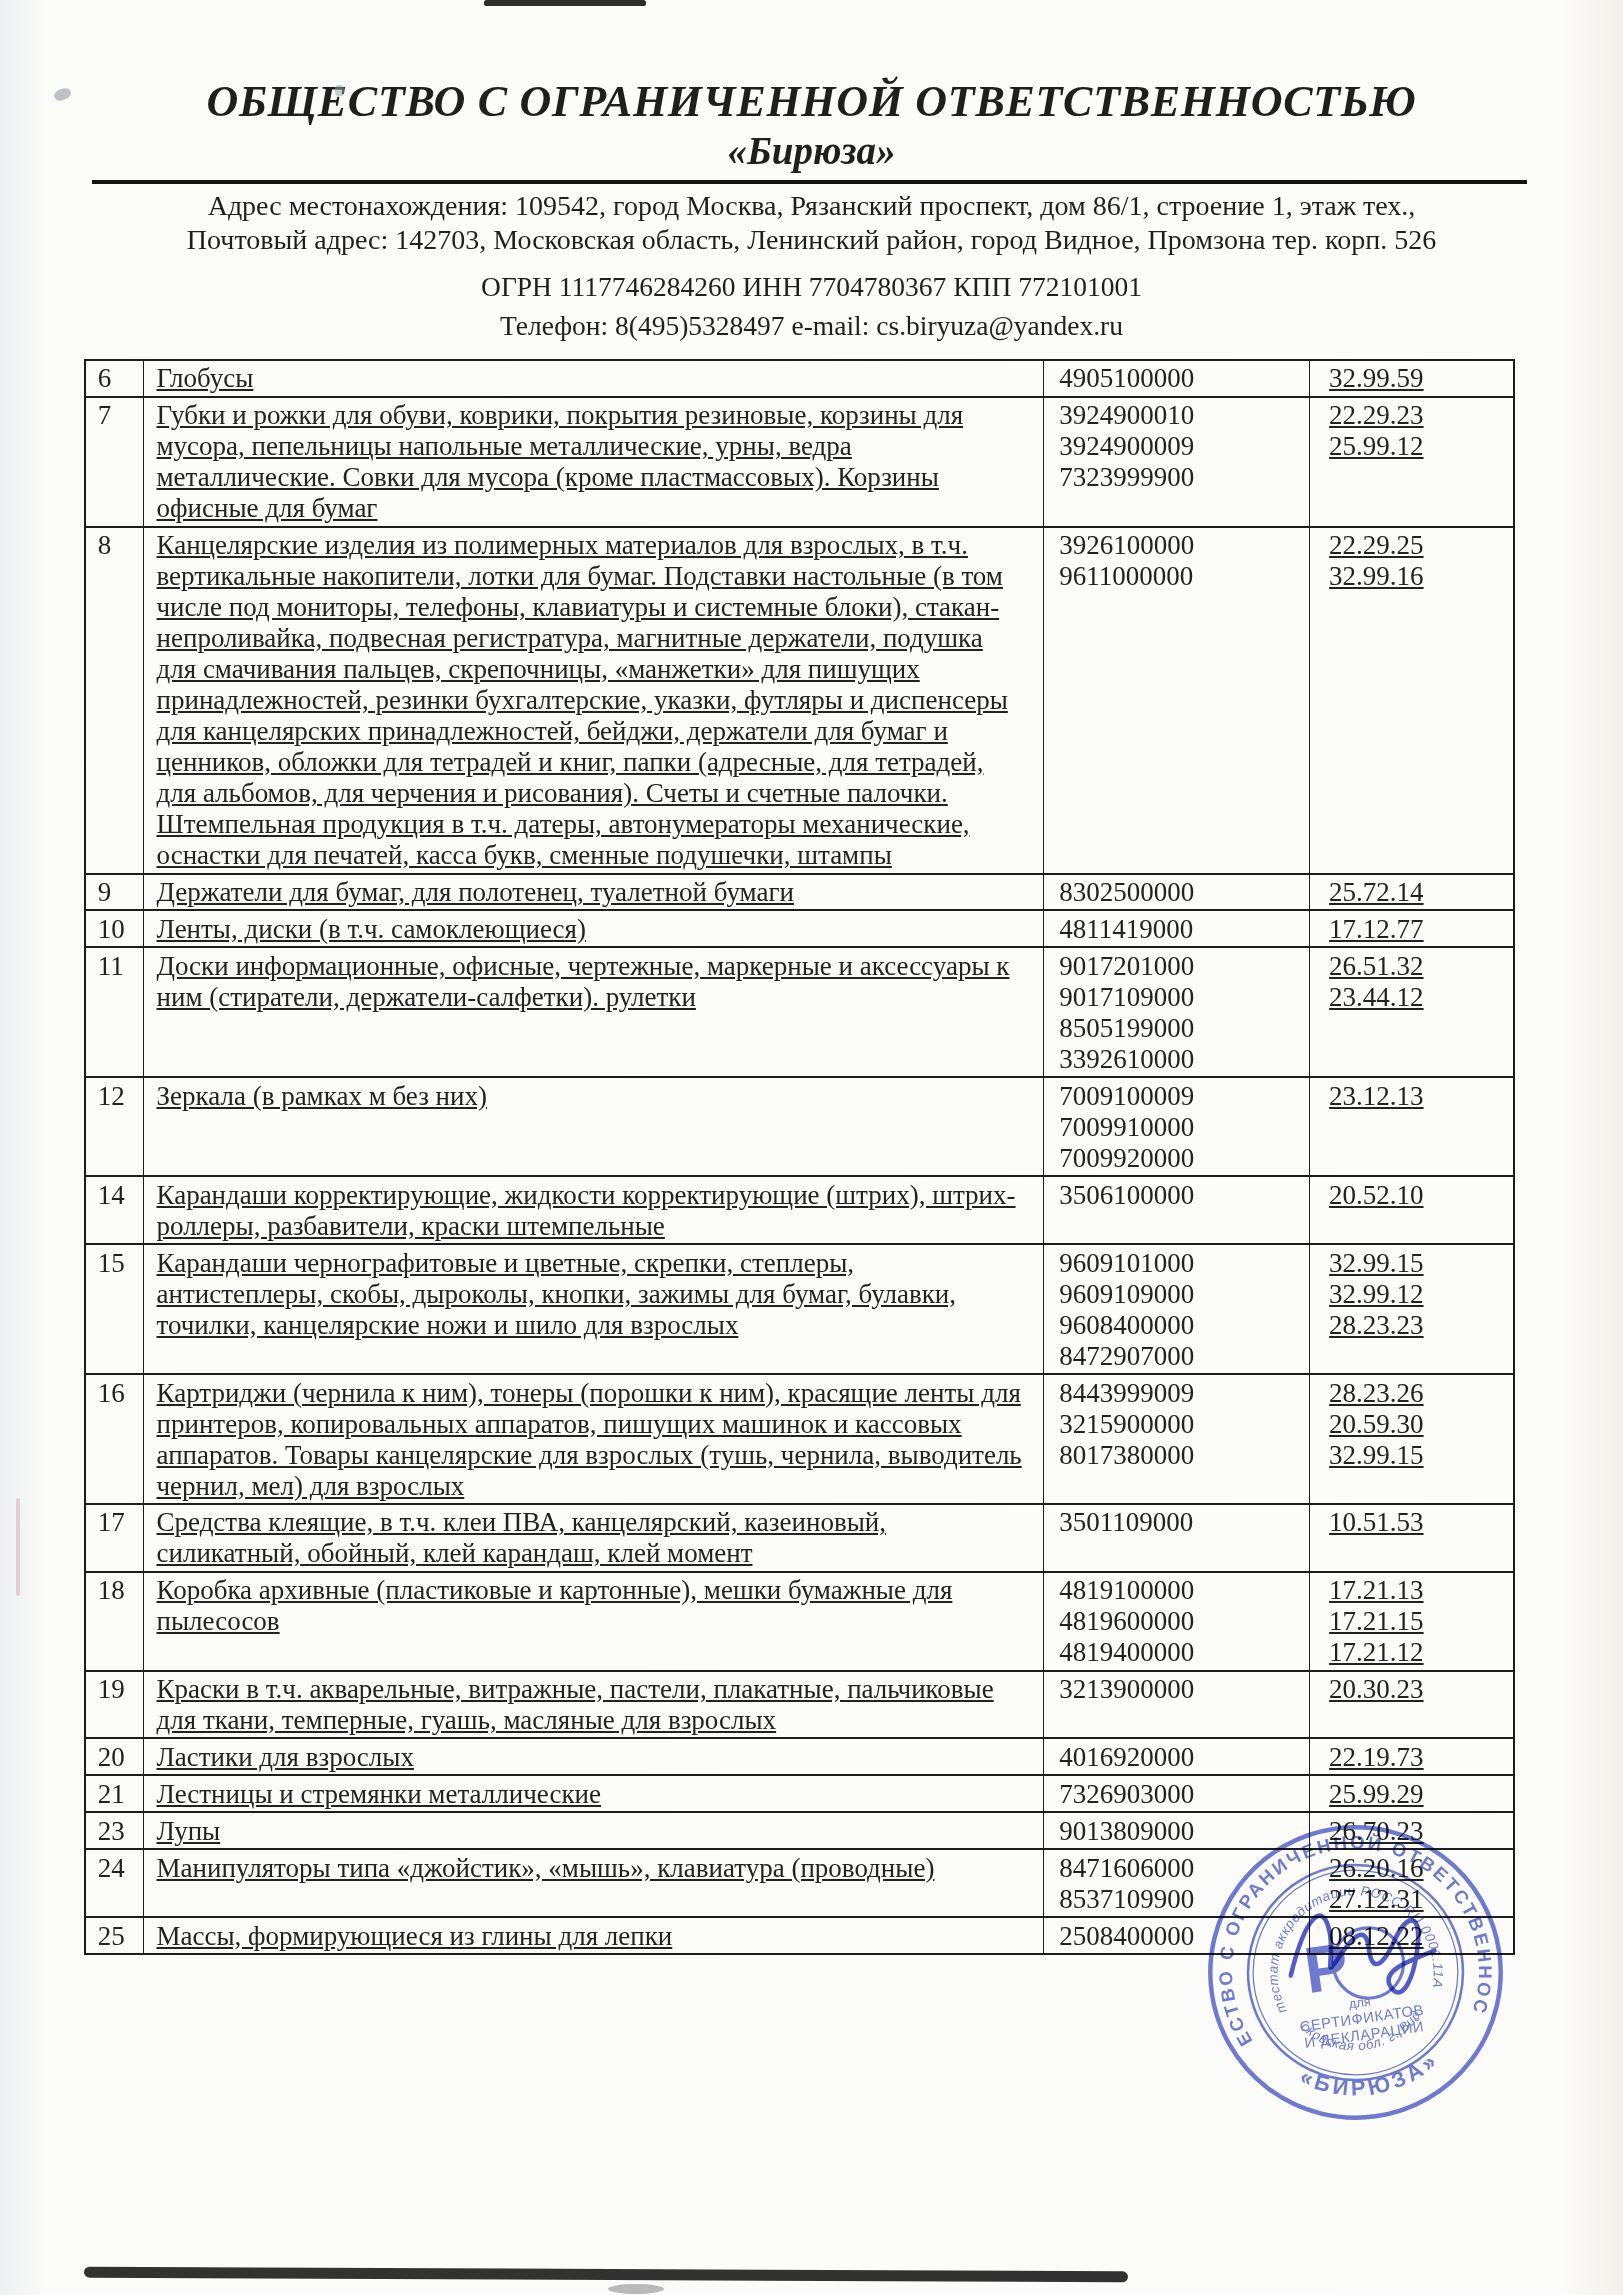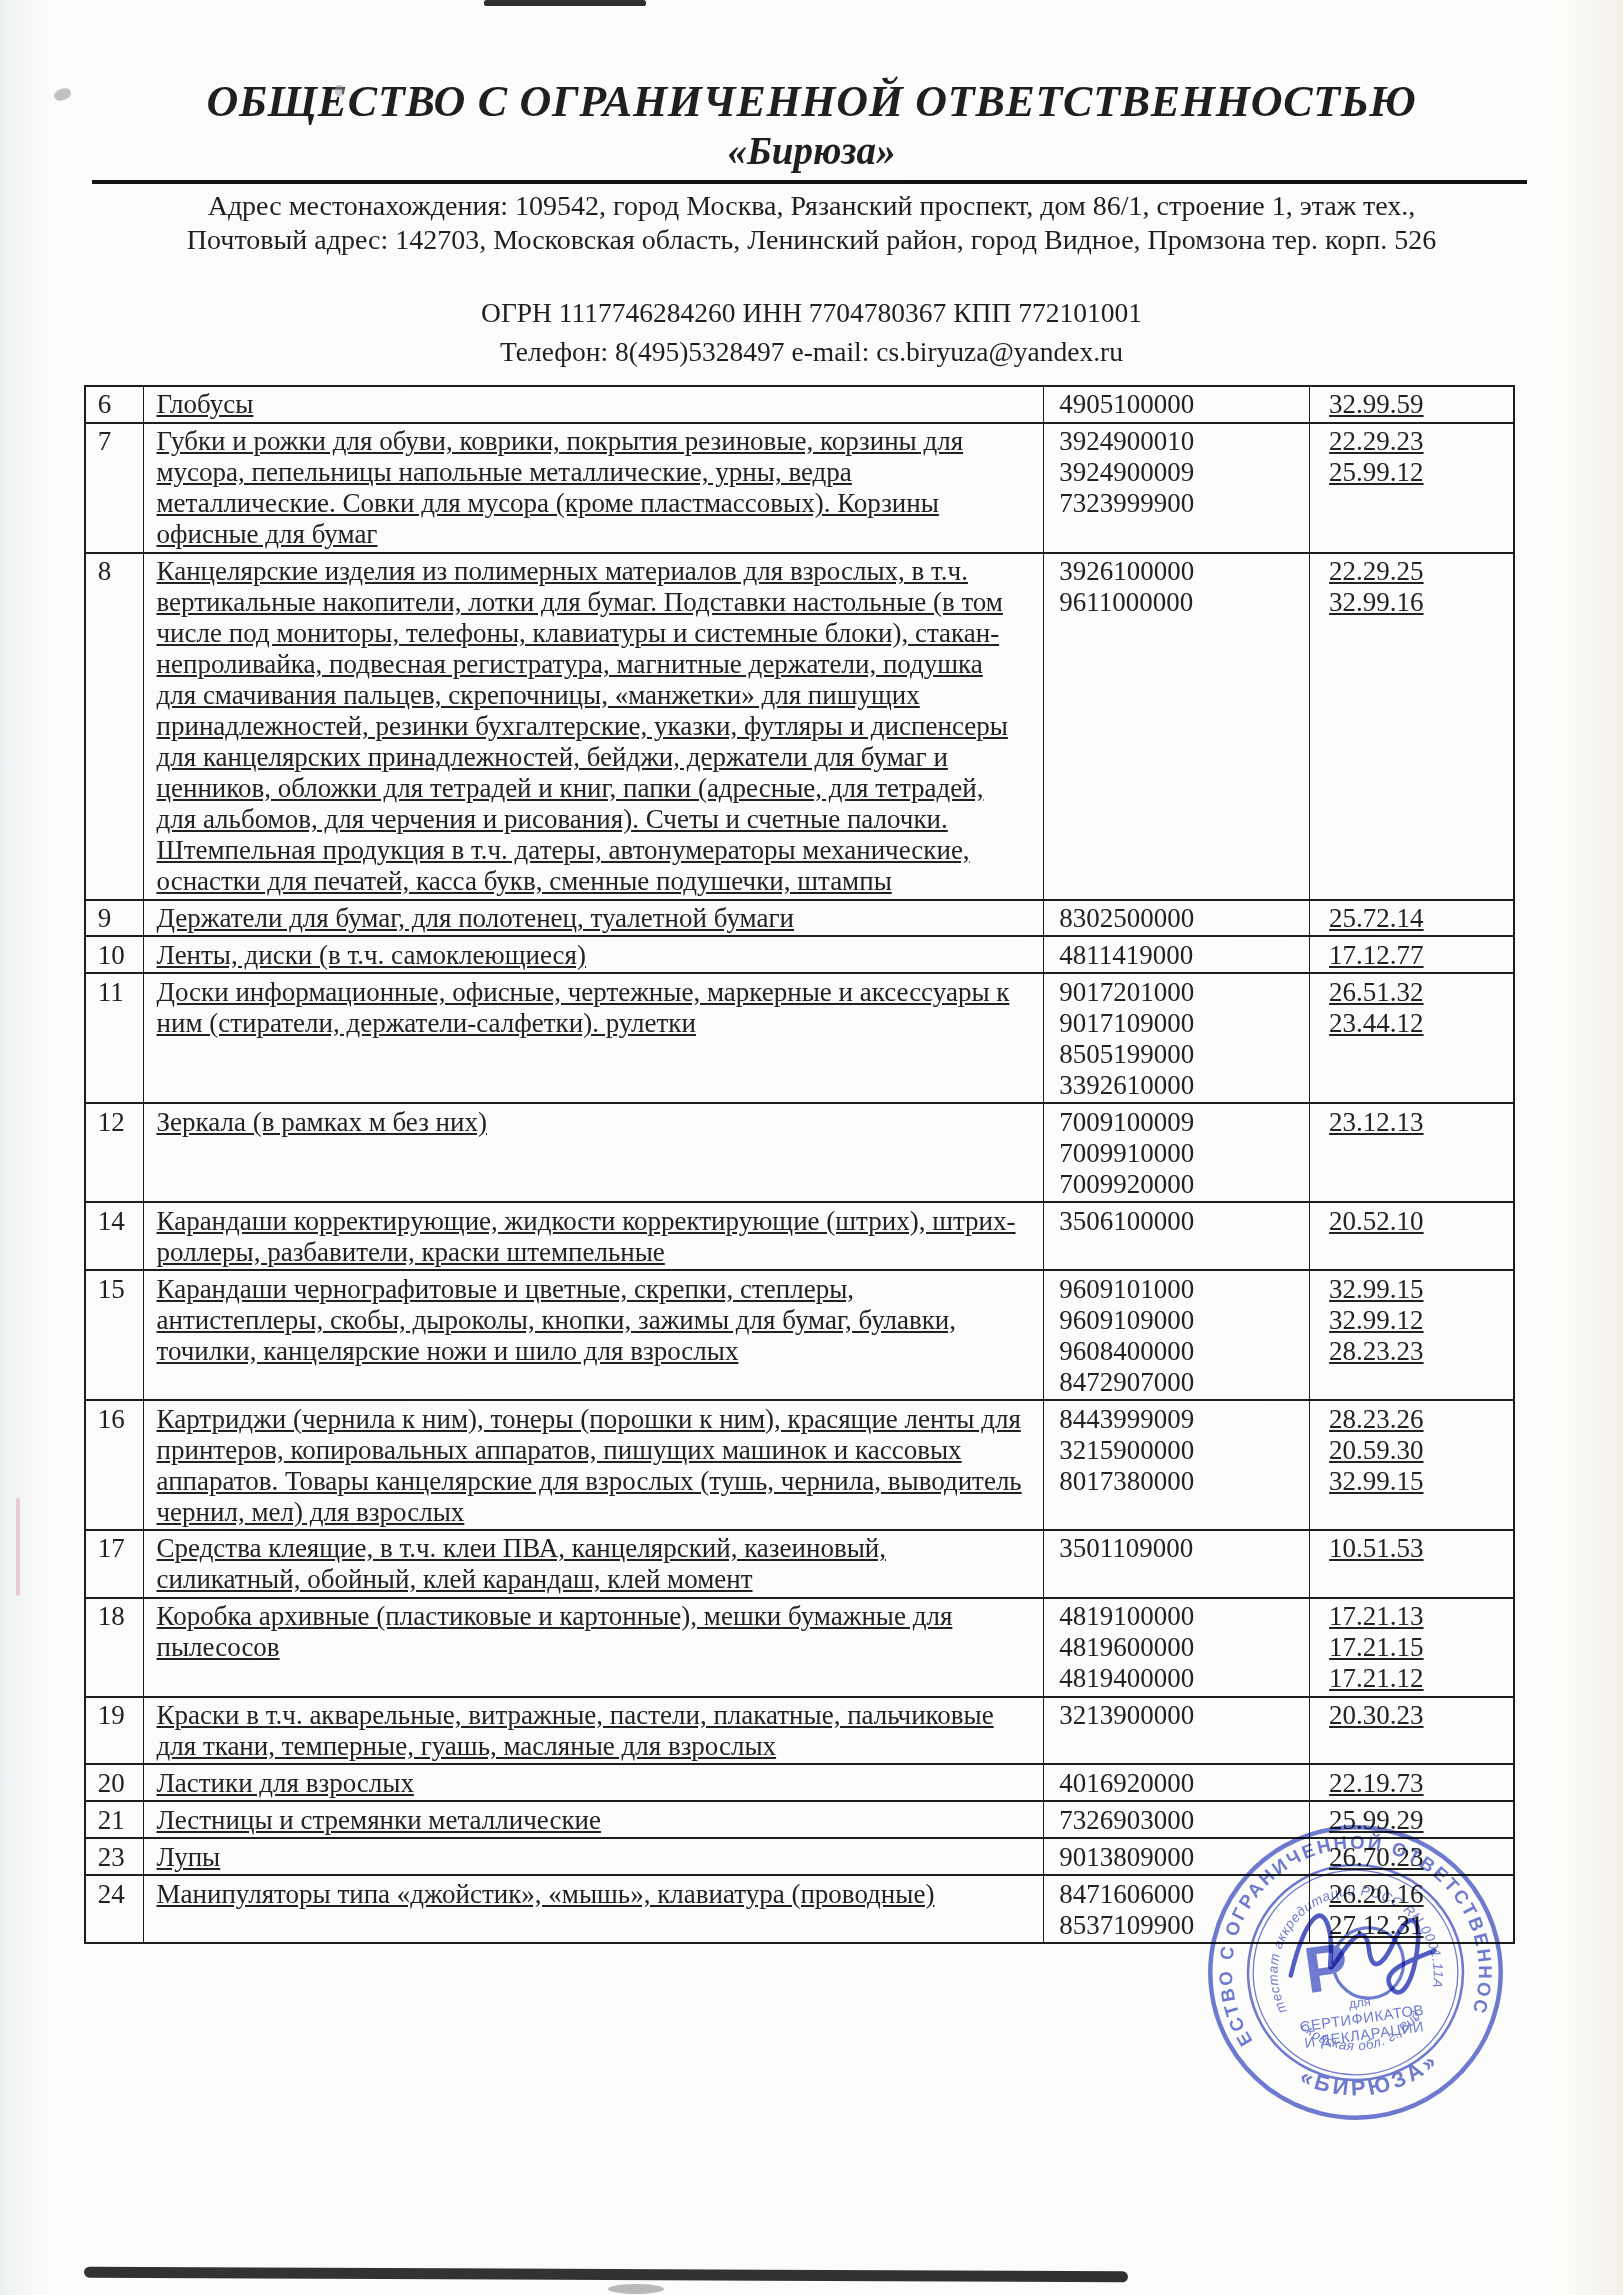--- a/index.html
+++ b/index.html
@@ -10,21 +10,21 @@
     -webkit-font-smoothing:antialiased;
   }
   .page { position:relative; width:100%; height:100%; }
 
   
   .header { text-align:center; }
   .title1 { padding-top:76px; font-size:44px; font-weight:bold; font-style:italic; letter-spacing:0.7px; white-space:nowrap; }
   .title2 { font-size:39px; font-weight:bold; font-style:italic; margin-top:1.3px; }
   .rule   { height:4.6px; background:#131313; margin:6.5px 96px 0 92px; }
   .addr   { font-size:28px; line-height:34px; margin-top:5px; }
-  .reg    { font-size:27.5px; margin-top:40px; }
+  .reg    { font-size:27.5px; margin-top:14px; }
   .contact{ font-size:27.5px; margin-top:6.5px; }
 
   
   table.products {
     border-collapse:collapse; table-layout:fixed;
     margin:17px 0 0 84px; width:1429px;
     font-size:27px; line-height:31px; color:#222;
     border:2px solid #1d1d1d;
   }
   td { border:2px solid #1d1d1d; border-left-width:1.3px; border-right-width:1.3px;
@@ -270,20 +270,30 @@
         <tr>
       <td class="c-num">24</td>
       <td class="c-desc">Манипуляторы типа «джойстик», «мышь», клавиатура (проводные)</td>
       <td class="c-codes">
             <div class="code-line">8471606000</div>
             <div class="code-line">8537109900</div>
           </td>
       <td class="c-okpd">
             <div class="code-line">26.20.16</div>
             <div class="code-line">27.12.31</div>
+          </td>
+    </tr>
+        <tr>
+      <td class="c-num">25</td>
+      <td class="c-desc">Массы, формирующиеся из глины для лепки</td>
+      <td class="c-codes">
+            <div class="code-line">2508400000</div>
+          </td>
+      <td class="c-okpd">
+            <div class="code-line">08.12.22</div>
           </td>
     </tr>
       </tbody>
   </table>
 
   <svg class="stamp" viewBox="0 0 480 480">
     <defs>
       <path id="arc-outer-top" d="M 73 336 A 193 193 0 1 1 407 336" fill="none"></path>
       <path id="arc-outer-bottom" d="M 104 376 A 193 193 0 0 0 376 376" fill="none"></path>
       <path id="arc-mid-top" d="M 125 282 A 122 122 0 1 1 355 282" fill="none"></path>

